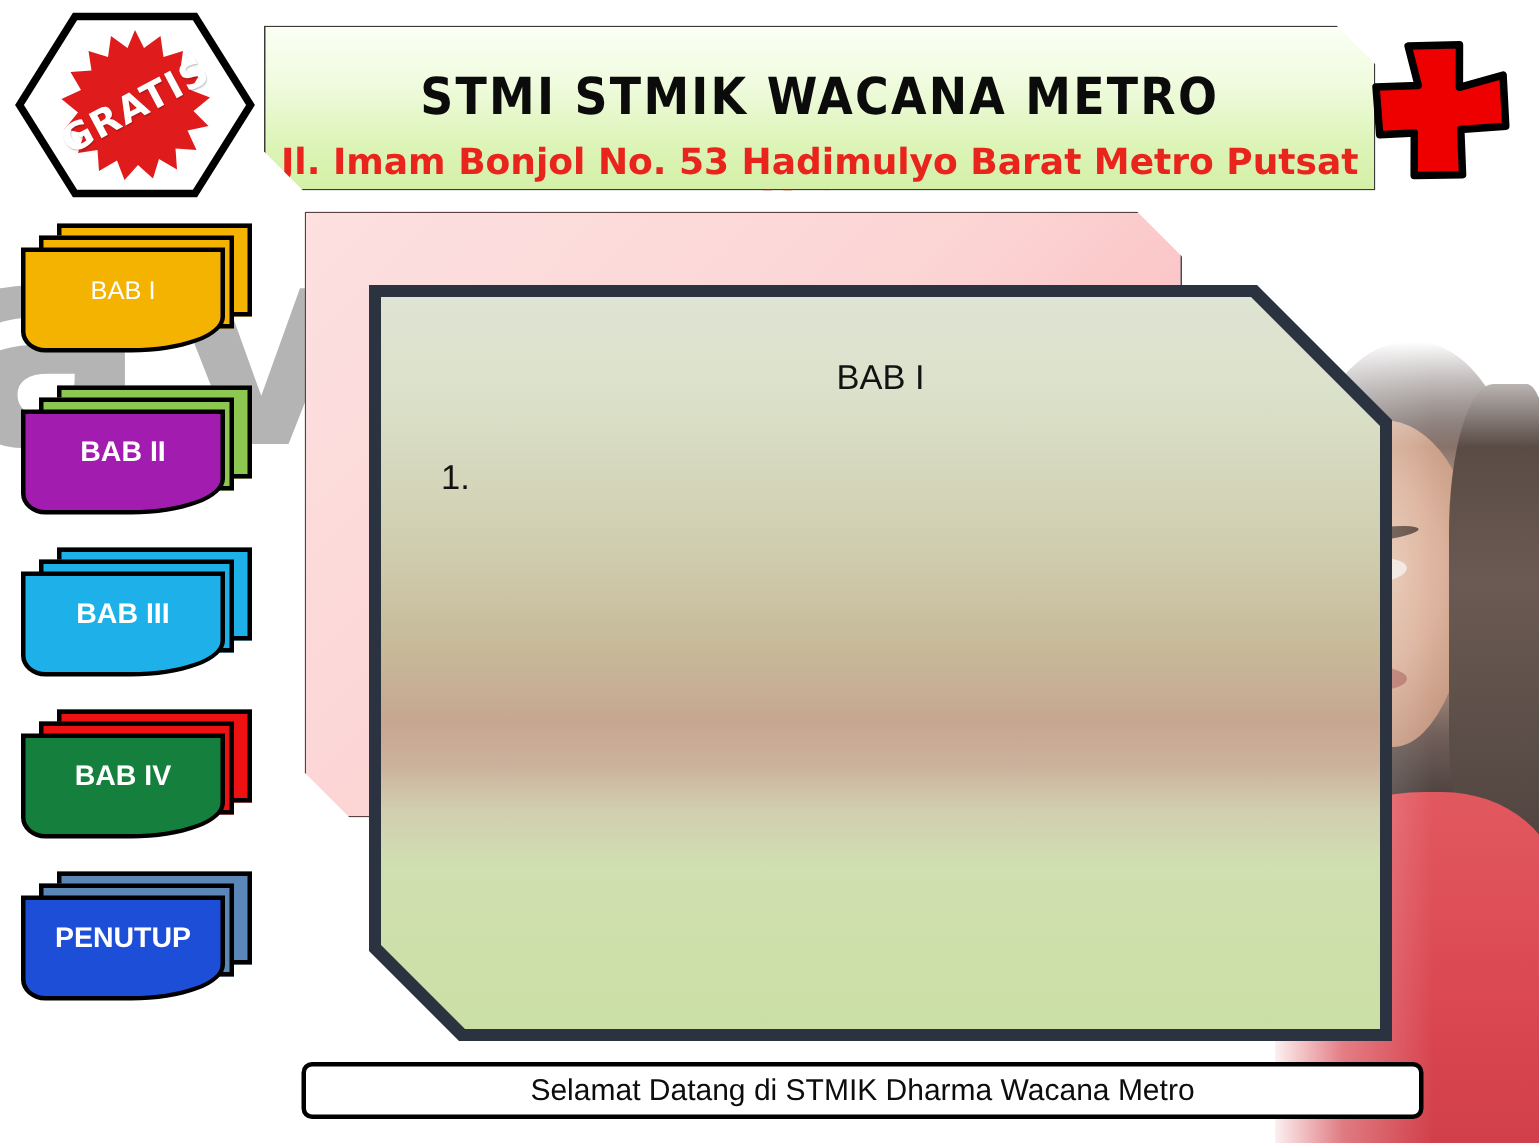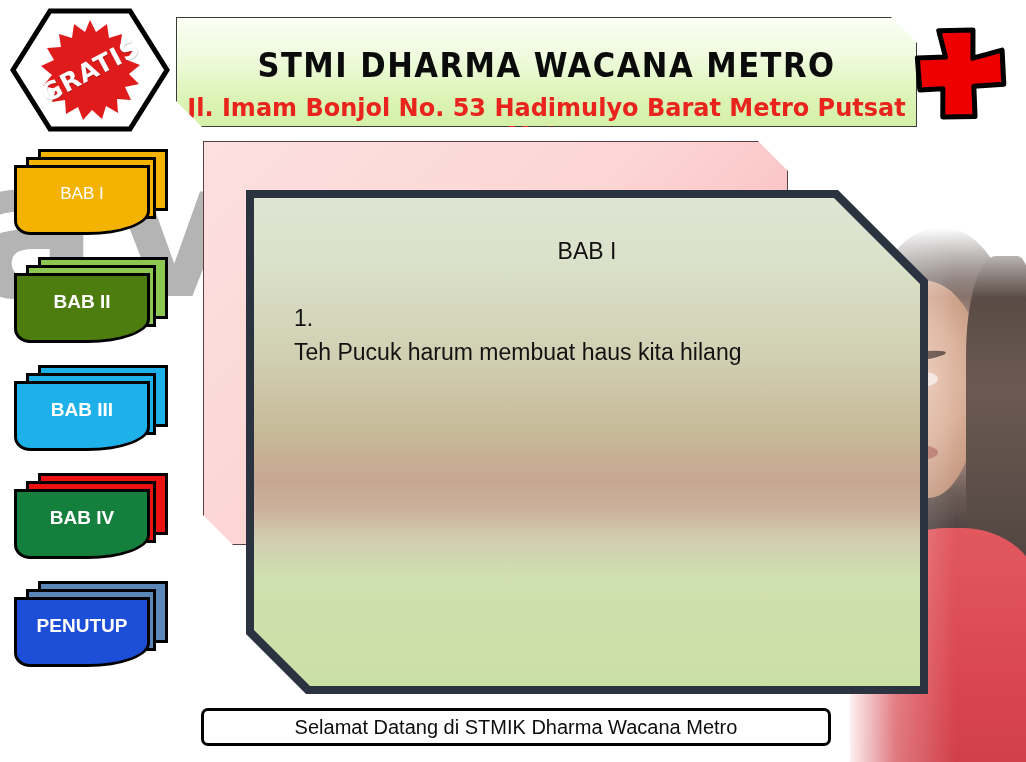--- a/index.html
+++ b/index.html
@@ -307,21 +307,21 @@
     display: flex;
     gap: 16px;
   }
   .content-list .li-num { width: 22px; }
 
   
   .footer {
     position: absolute;
     left: 201px;
     top: 708px;
-    width: 630px;
+    width: 748px;
     height: 38px;
     background: #ffffff;
     border: 3px solid #000000;
     border-radius: 7px;
     box-sizing: border-box;
     display: flex;
     align-items: center;
     justify-content: center;
     font-size: 20px;
     color: #0d0d0d;
@@ -358,34 +358,34 @@
 
   <div class="red-cross">
     <svg width="98" height="104" viewBox="0 0 98 104">
       <g transform="rotate(-8 49 52)">
         <polygon points="33,6 67,10 63,38 93,34 90,68 60,66 57,96 25,92 29,64 6,62 8,30 36,33" fill="#ef0000" stroke="#000000" stroke-width="5" stroke-linejoin="round"></polygon>
       </g>
     </svg>
   </div>
 
   <div class="header">
-    <div class="header-title">STMI DHARMA WACANA METRO</div>
+    <div class="header-title">STMI STMIK WACANA METRO</div>
     <div class="header-sub">Jl. Imam Bonjol No. 53 Hadimulyo Barat Metro Putsat  Metro</div>
   </div>
 
   <div class="nav">
     <div class="nav-item small">
       <div class="card-layer l3" style="background: rgb(245, 179, 1);"></div>
       <div class="card-layer l2" style="background: rgb(245, 179, 1);"></div>
       <div class="card-front" style="background: rgb(245, 179, 1); color: rgb(255, 255, 255);">BAB I</div>
     </div>
     <div class="nav-item">
       <div class="card-layer l3" style="background: rgb(140, 199, 81);"></div>
       <div class="card-layer l2" style="background: rgb(140, 199, 81);"></div>
-      <div class="card-front" style="background: #4d7c0f; color: rgb(255, 255, 255);">BAB II</div>
+      <div class="card-front" style="background: #a21caf; color: rgb(255, 255, 255);">BAB II</div>
     </div>
     <div class="nav-item">
       <div class="card-layer l3" style="background: rgb(30, 176, 232);"></div>
       <div class="card-layer l2" style="background: rgb(30, 176, 232);"></div>
       <div class="card-front" style="background: rgb(30, 176, 232); color: rgb(255, 255, 255);">BAB III</div>
     </div>
     <div class="nav-item">
       <div class="card-layer l3" style="background: rgb(238, 17, 17);"></div>
       <div class="card-layer l2" style="background: rgb(238, 17, 17);"></div>
       <div class="card-front" style="background: #15803d; color: rgb(255, 255, 255);">BAB IV</div>
@@ -403,21 +403,20 @@
     <div class="content-card-bg"></div>
     <div class="content-card-inner"></div>
     <div class="content-text">
       <div class="content-head">
         <div>BAB I</div>
       </div>
       <div class="content-list">
         <div class="li-row">
           <span class="li-num">1.</span>
         </div>
-        <div>Teh Pucuk harum membuat haus kita hilang</div>
       </div>
     </div>
   </div>
 
   <div class="footer">
     <span>Selamat Datang di STMIK Dharma Wacana Metro</span>
   </div>
 
 </div>
 

